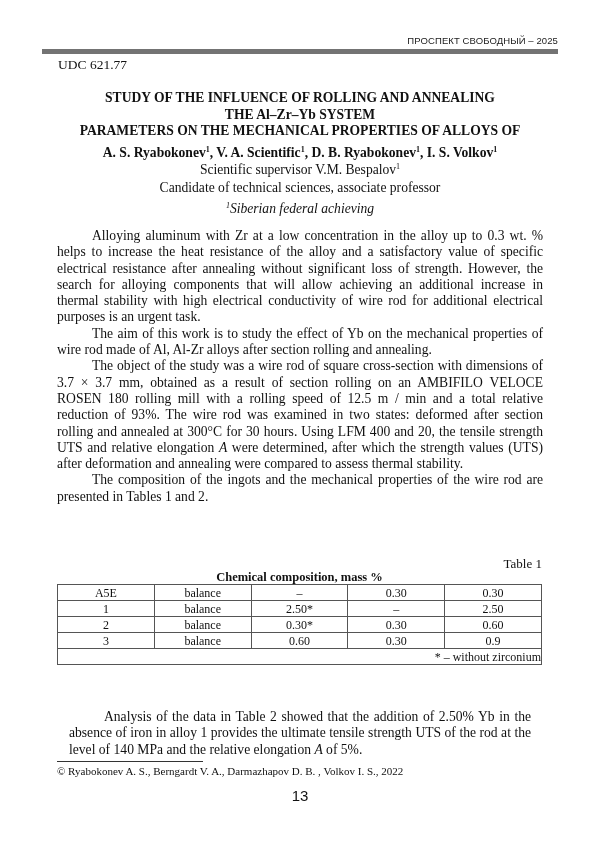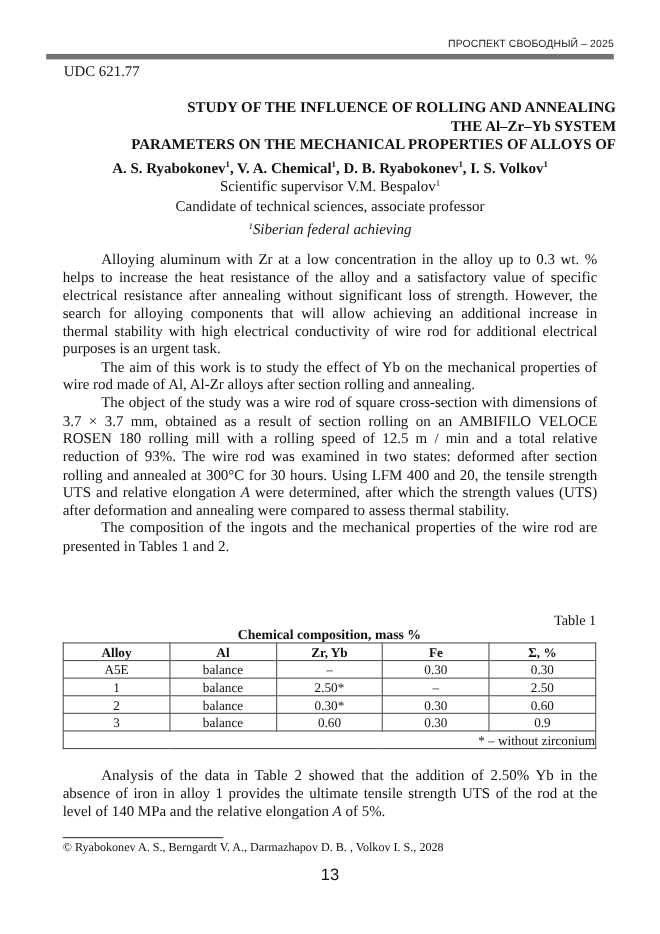--- a/index.html
+++ b/index.html
@@ -2,21 +2,21 @@
 <html><head>
 <meta charset="utf-8">
 <style>
   html, body { margin: 0; padding: 0; background: #ffffff; }
   body { width: 600px; height: 849px; position: relative; overflow: hidden;
          font-family: "Liberation Serif", serif; color: #111; }
   .running-head { position: absolute; left: 42px; top: 35px; width: 516px;
     text-align: right; font-family: "Liberation Sans", sans-serif; font-size: 9.5px;
     letter-spacing: 0.1px; color: #222; padding-bottom: 3px; border-bottom: 5px solid #737373; }
   .udc { position: absolute; left: 58px; top: 57px; font-size: 13.5px; }
-  .title { position: absolute; left: 40px; top: 90px; width: 520px; text-align: right;
+  .title { position: absolute; left: 40px; top: 90px; width: 520px; text-align: center;
     font-weight: bold; font-size: 13.6px; line-height: 16.5px; }
   .authors { position: absolute; left: 40px; top: 145px; width: 520px; text-align: center;
     font-weight: bold; font-size: 13.6px; }
   .authors sup, .affil sup { font-size: 8px; vertical-align: 5px; }
   .supervisor, .degree { position: absolute; left: 40px; width: 520px; text-align: center; font-size: 13.6px; }
   .supervisor { top: 162px; }
   .degree { top: 180px; }
   .affil { position: absolute; left: 40px; top: 201px; width: 520px; text-align: center;
     font-style: italic; font-size: 13.6px; }
   .body-text { position: absolute; left: 57px; top: 228px; width: 486px;
@@ -26,42 +26,42 @@
   .table-caption { position: absolute; left: 57px; top: 570px; width: 485px; text-align: center;
     font-weight: bold; font-size: 12.5px; }
   table.comp { position: absolute; left: 57px; top: 584px; width: 485px; border-collapse: collapse;
     font-size: 12px; }
   table.comp td, table.comp th { border: 1px solid #555; height: 15px; padding: 0; text-align: center;
     line-height: 14px; width: 20%; }
   table.comp th { font-weight: bold; }
   table.comp td.note { text-align: right; }
   .analysis { position: absolute; left: 57px; top: 697px; width: 486px;
     font-size: 13.6px; line-height: 16.3px; text-align: justify; }
-  .analysis p { margin: 0; text-indent: 35px; }
+  .analysis p { margin: 12px; text-indent: 35px; }
   .fn-rule { position: absolute; left: 57px; top: 761px; width: 146px; border-top: 1px solid #333; }
   .footnote { position: absolute; left: 57px; top: 765px; font-size: 11px; }
   .page-num { position: absolute; left: 0; top: 787px; width: 600px; text-align: center;
     font-family: "Liberation Sans", sans-serif; font-size: 15px; }
 </style>
 </head>
 <body>
 
 <div class="running-head">ПРОСПЕКТ СВОБОДНЫЙ – 2025</div>
 
 <div class="udc">UDC 621.77</div>
 
 <div class="title">
   <div>STUDY OF THE INFLUENCE OF ROLLING AND ANNEALING</div>
   <div>THE Al–Zr–Yb SYSTEM</div>
   <div>PARAMETERS ON THE MECHANICAL PROPERTIES OF ALLOYS OF</div>
 </div>
 
 <div class="authors">
   <span>A. S. Ryabokonev</span><sup>1</sup><span>, </span>
-  <span>V. A. Chemical</span><sup>1</sup><span>, </span>
+  <span>V. A. Scientific</span><sup>1</sup><span>, </span>
   <span>D. B. Ryabokonev</span><sup>1</sup><span>, </span>
   <span>I. S. Volkov</span><sup>1</sup>
 </div>
 
 <div class="supervisor">
   <span>Scientific supervisor V.M. Bespalov</span><sup style="font-size:8px;vertical-align:5px;">1</sup>
 </div>
 
 <div class="degree">Candidate of technical sciences, associate professor</div>
 
@@ -74,27 +74,20 @@
   <p>The aim of this work is to study the effect of Yb on the mechanical properties of wire rod made of Al, Al-Zr alloys after section rolling and annealing.</p>
   <p><span>The object of the study was a wire rod of square cross-section with dimensions of 3.7 × 3.7 mm, obtained as a result of section rolling on an AMBIFILO VELOCE ROSEN 180 rolling mill with a rolling speed of 12.5 m / min and a total relative reduction of 93%. The wire rod was examined in two states: deformed after section rolling and annealed at 300°C for 30 hours. Using LFM 400 and 20, the tensile strength UTS and relative elongation </span><i>A</i><span> were determined, after which the strength values (UTS) after deformation and annealing were compared to assess thermal stability.</span></p>
   <p>The composition of the ingots and the mechanical properties of the wire rod are presented in Tables 1 and 2.</p>
 </div>
 
 <div class="table-label">Table 1</div>
 <div class="table-caption">Chemical composition, mass %</div>
 
 <table class="comp">
   <tbody>
-      <tr>
-    <th>Alloy</th>
-    <th>Al</th>
-    <th>Zr, Yb</th>
-    <th>Fe</th>
-    <th>Σ, %</th>
-  </tr>
   <tr>
     <td>A5E</td>
     <td>balance</td>
     <td>–</td>
     <td>0.30</td>
     <td>0.30</td>
   </tr>
   <tr>
     <td>1</td>
     <td>balance</td>
@@ -120,14 +113,14 @@
     <td class="note" colspan="5">* – without zirconium</td>
   </tr>
 </tbody>
   </table>
 
 <div class="analysis">
   <p><span>Analysis of the data in Table 2 showed that the addition of 2.50% Yb in the absence of iron in alloy 1 provides the ultimate tensile strength UTS of the rod at the level of 140 MPa and the relative elongation </span><i>A</i><span> of 5%.</span></p>
 </div>
 
 <div class="fn-rule"></div>
-<div class="footnote">© Ryabokonev A. S., Berngardt V. A., Darmazhapov D. B. , Volkov I. S., 2028</div>
+<div class="footnote">© Ryabokonev A. S., Berngardt V. A., Darmazhapov D. B. , Volkov I. S., 2022</div>
 <div class="page-num">13</div>
 
 </body></html>

